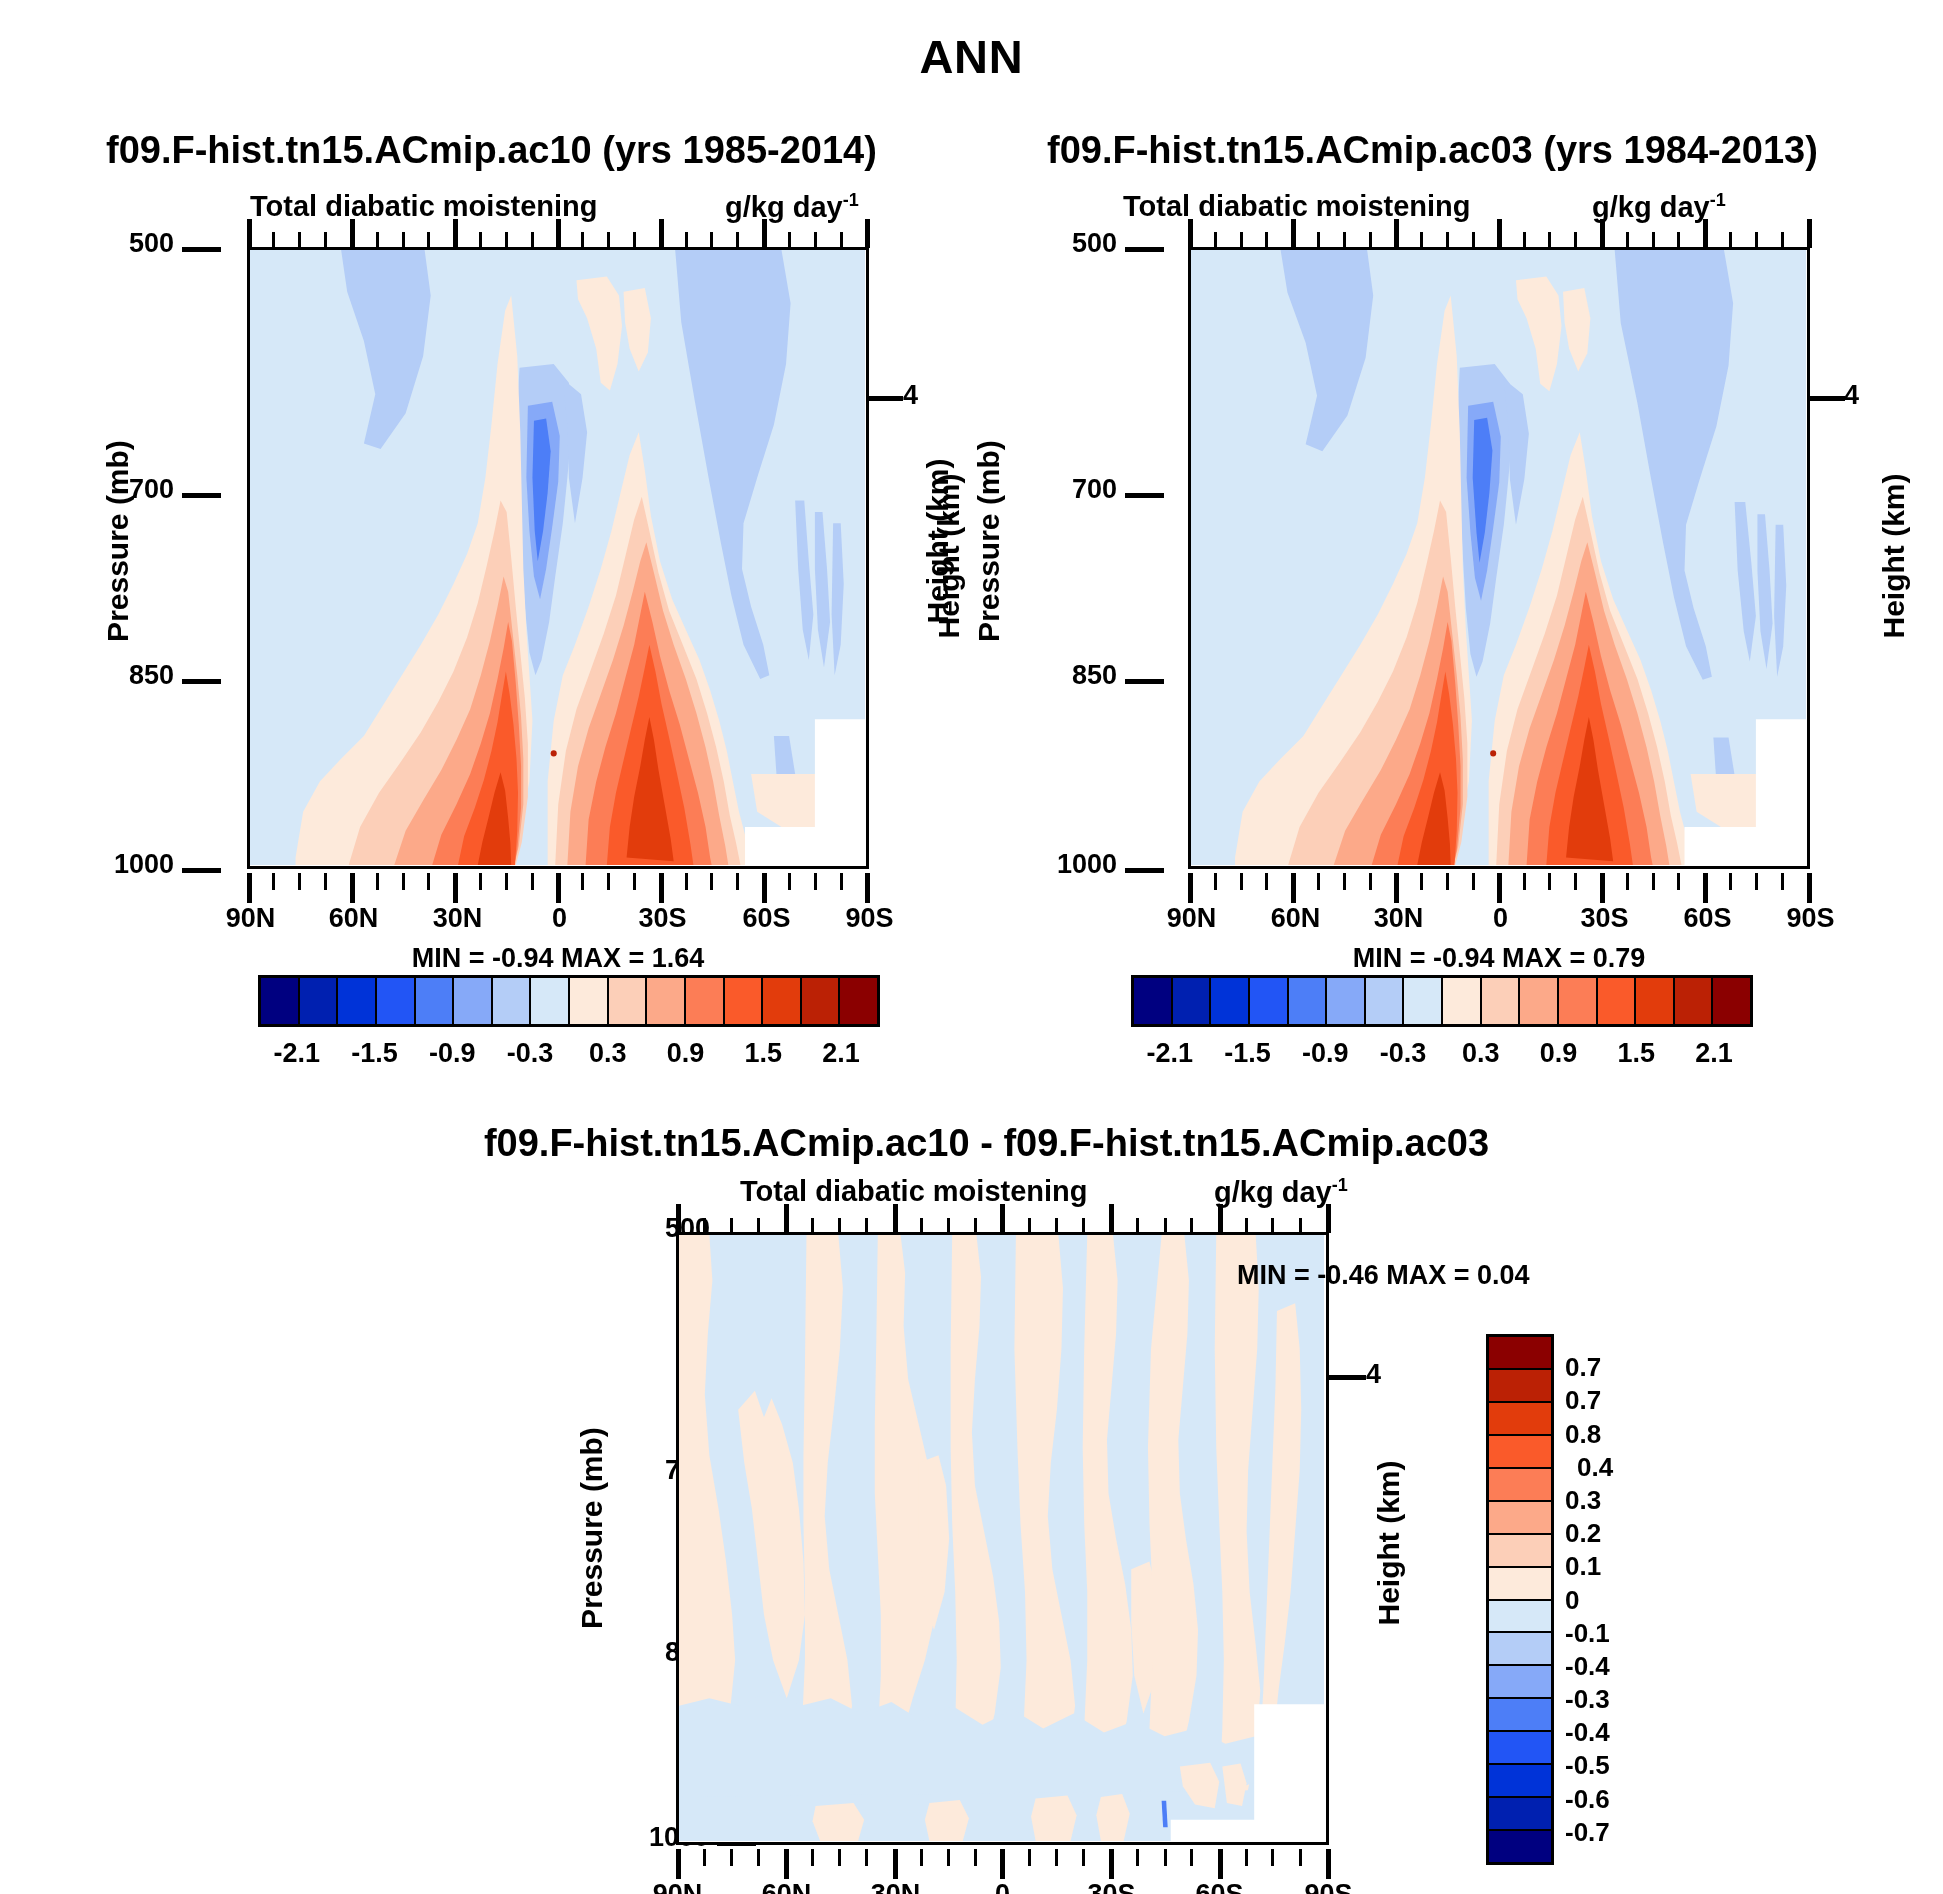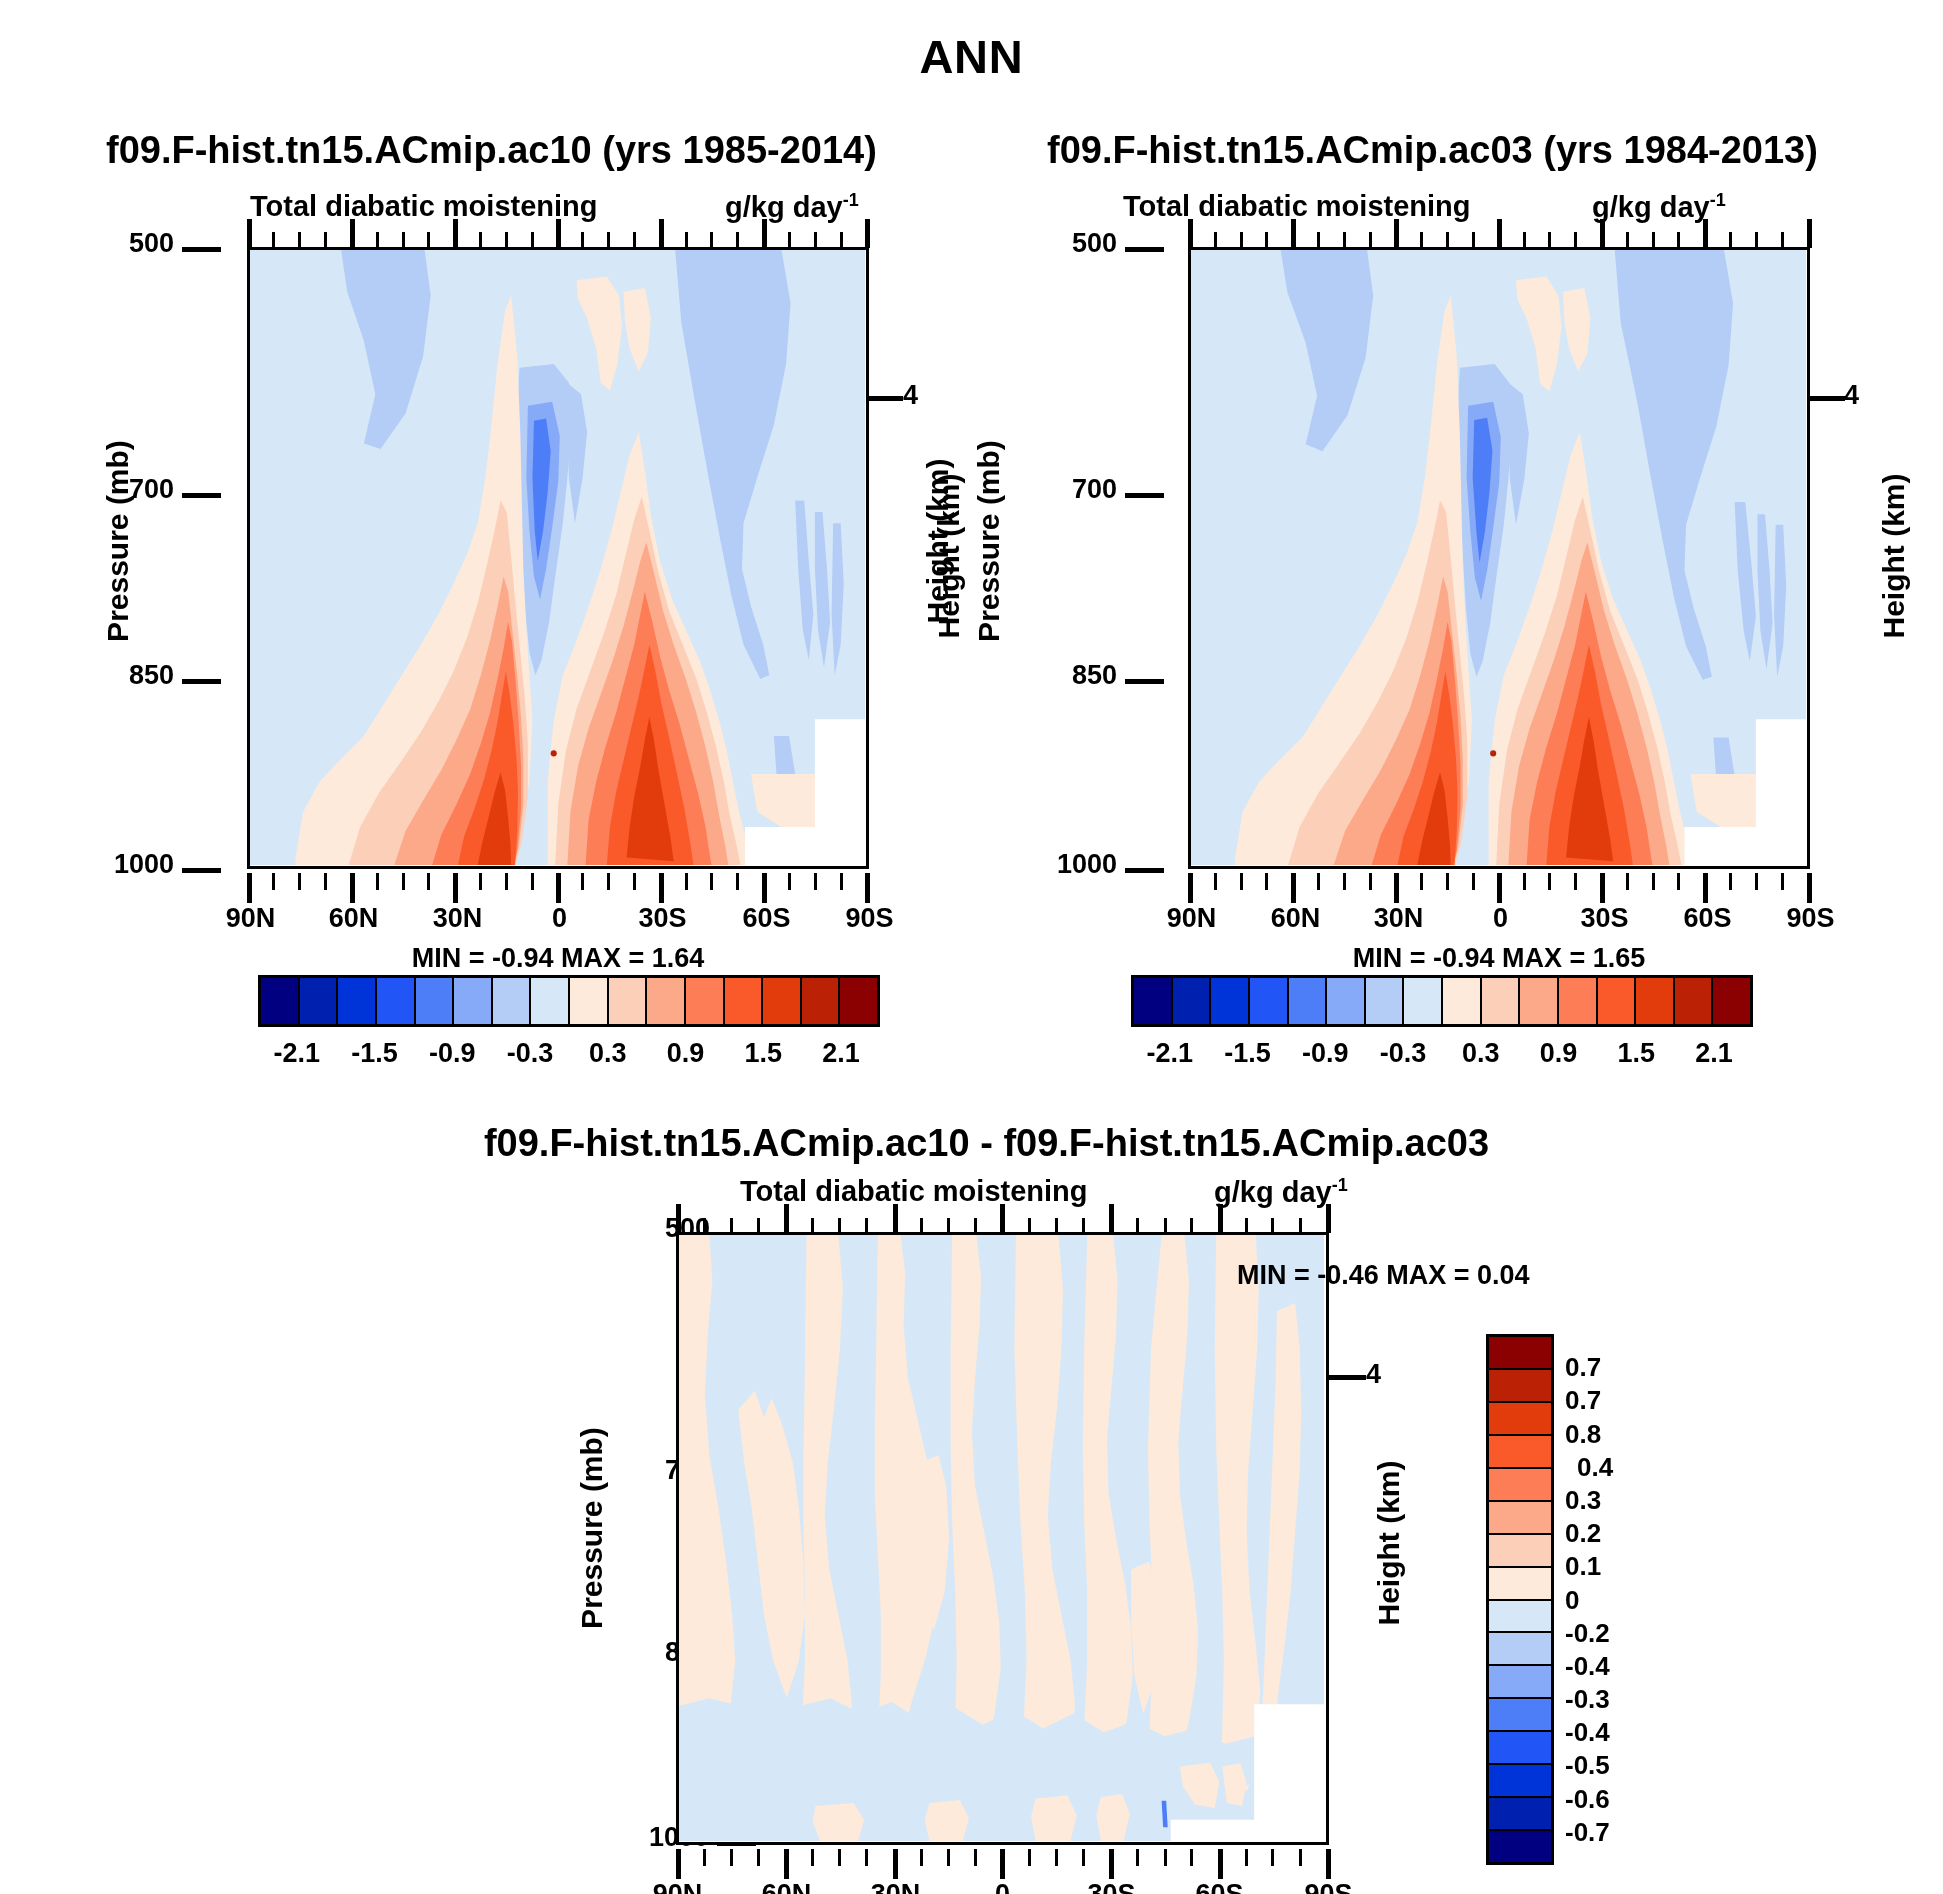--- a/index.html
+++ b/index.html
@@ -426,21 +426,21 @@
   </div>
 
   <div class="xtick-label" style="left:1142px;top:903px;width:99px;">90N</div>
   <div class="xtick-label" style="left:1246px;top:903px;width:99px;">60N</div>
   <div class="xtick-label" style="left:1349px;top:903px;width:99px;">30N</div>
   <div class="xtick-label" style="left:1451px;top:903px;width:99px;">0</div>
   <div class="xtick-label" style="left:1555px;top:903px;width:99px;">30S</div>
   <div class="xtick-label" style="left:1658px;top:903px;width:99px;">60S</div>
   <div class="xtick-label" style="left:1761px;top:903px;width:99px;">90S</div>
 
-  <div class="minmax" style="left:1188px; top:943px; width:622px;">MIN =  -0.94  MAX =   1.65</div>
+  <div class="minmax" style="left:1188px; top:943px; width:622px;">MIN =  -0.94  MAX =   0.79</div>
 
   <div class="cbar-h" style="left:1131px; top:975px; width:622px; height:52px;">
       <div class="cell" style="background: rgb(0, 0, 128);"></div>
       <div class="cell" style="background: rgb(0, 32, 176);"></div>
       <div class="cell" style="background: rgb(0, 51, 216);"></div>
       <div class="cell" style="background: rgb(34, 85, 245);"></div>
       <div class="cell" style="background: rgb(77, 126, 247);"></div>
       <div class="cell" style="background: rgb(134, 169, 248);"></div>
       <div class="cell" style="background: rgb(180, 205, 247);"></div>
       <div class="cell" style="background: rgb(214, 232, 248);"></div>
@@ -637,21 +637,21 @@
     </div>
   <div class="cbar-v-labels" style="left:1565px; top:1334px; width:152px; height:531px;">
       <span style="top: 6.25%; left: 0px;">0.7</span>
       <span style="top: 12.5%; left: 0px;">0.7</span>
       <span style="top: 18.75%; left: 0px;">0.8</span>
       <span style="top: 25%; left: 12px;">0.4</span>
       <span style="top: 31.25%; left: 0px;">0.3</span>
       <span style="top: 37.5%; left: 0px;">0.2</span>
       <span style="top: 43.75%; left: 0px;">0.1</span>
       <span style="top: 50%; left: 0px;">0</span>
-      <span style="top: 56.25%; left: 0px;">-0.2</span>
+      <span style="top: 56.25%; left: 0px;">-0.1</span>
       <span style="top: 62.5%; left: 0px;">-0.4</span>
       <span style="top: 68.75%; left: 0px;">-0.3</span>
       <span style="top: 75%; left: 0px;">-0.4</span>
       <span style="top: 81.25%; left: 0px;">-0.5</span>
       <span style="top: 87.5%; left: 0px;">-0.6</span>
       <span style="top: 93.75%; left: 0px;">-0.7</span>
     </div>
 </div>
 
 

